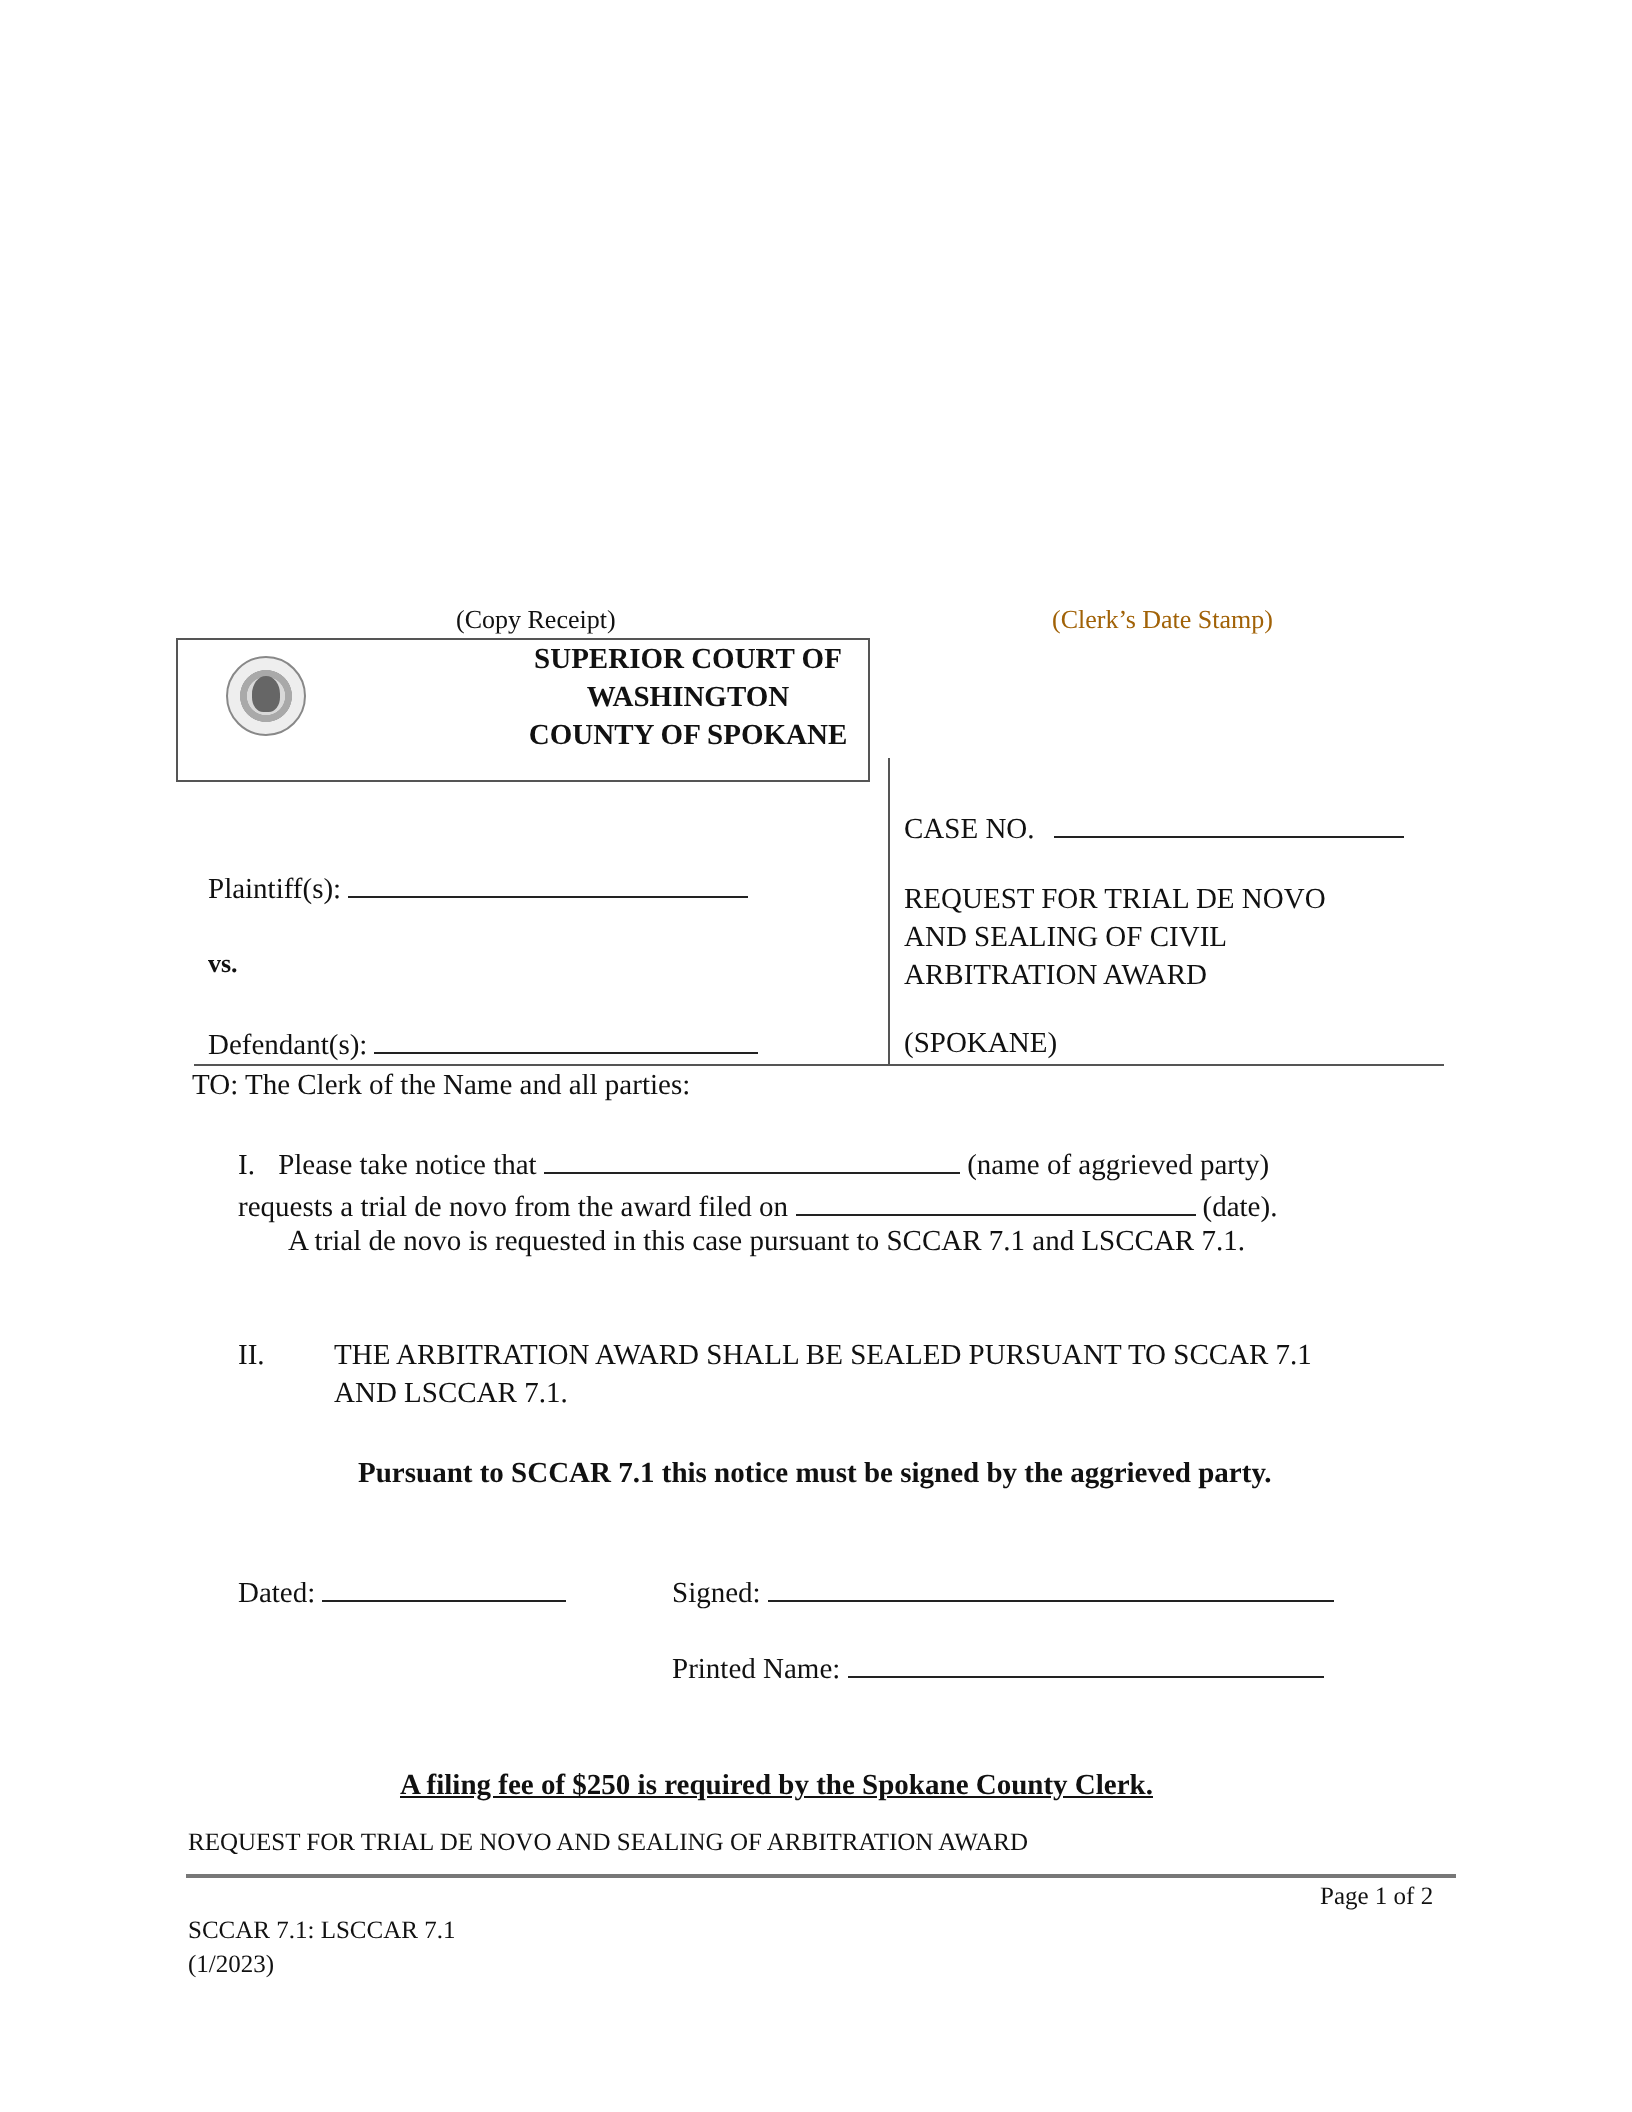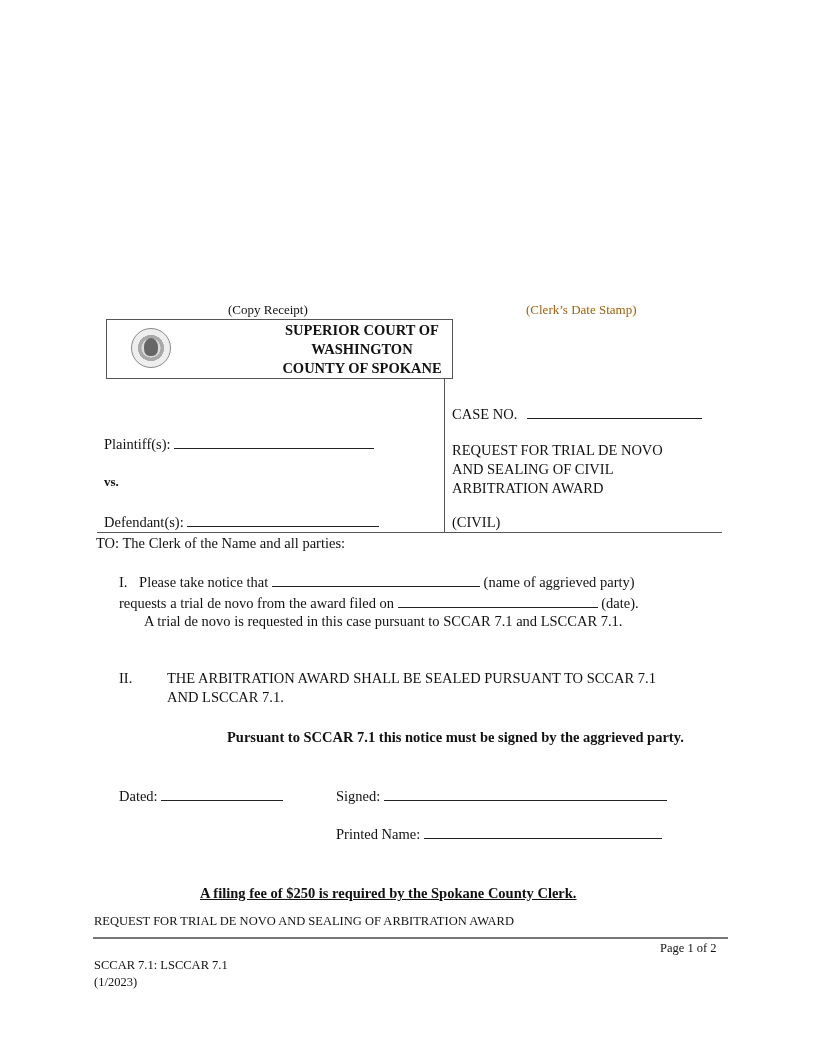--- a/index.html
+++ b/index.html
@@ -6,21 +6,21 @@
   body { width:816px; height:1056px; background:#ffffff; position:relative; overflow:hidden;
          font-family:"Liberation Serif", "DejaVu Serif", serif; color:#111; }
   .abs { position:absolute; white-space:nowrap; }
   .t14 { font-size:14.5px; }
   .t13 { font-size:13px; }
   .t12 { font-size:12.5px; }
   .gray { color:#a16207; }
   .bold { font-weight:bold; }
   .line { position:absolute; background:#555; }
   .blank { display:inline-block; border-bottom:1px solid #222; height:12px; vertical-align:baseline; }
-  .court-box { position:absolute; left:106px; top:319px; width:347px; height:60px; border:1px solid #555; box-sizing:border-box; }
+  .court-box { position:absolute; left:88px; top:319px; width:347px; height:72px; border:1px solid #555; box-sizing:border-box; }
   .court-title { position:absolute; left:165px; top:0; width:180px; text-align:center; font-weight:bold; font-size:14.5px; line-height:19px; padding-top:1px; }
   .seal { position:absolute; left:24px; top:8px; width:40px; height:40px; border-radius:50%; background:radial-gradient(circle, #d9d9d9 0 35%, #a9a9a9 36% 48%, #eee 49% 100%); border:1px solid #888; box-sizing:border-box; }
   .seal::after { content:""; position:absolute; left:12px; top:9px; width:14px; height:18px; border-radius:50% 50% 40% 40%; background:#666; }
   .ul { text-decoration:underline; }
 </style>
 </head>
 <body>
 
 <div class="abs t13" style="left:228px; top:302px;">(Copy Receipt)</div>
 <div class="abs t13 gray" style="left:526px; top:302px;">(Clerk’s Date Stamp)</div>
@@ -49,42 +49,42 @@
 
 <div class="abs t14" style="left:452px; top:406px;">
   <span>CASE NO.</span>
   <span class="blank" style="width:175px; margin-left:6px;"></span>
 </div>
 <div class="abs t14" style="left:452px; top:441px; line-height:19px;">
   <div>REQUEST FOR TRIAL DE NOVO</div>
   <div>AND SEALING OF CIVIL</div>
   <div>ARBITRATION AWARD</div>
 </div>
-<div class="abs t14" style="left:452px; top:514px;">(CIVIL)</div>
+<div class="abs t14" style="left:452px; top:514px;">(SPOKANE)</div>
 
 <div class="abs t14" style="left:96px; top:535px;">TO:  The Clerk of the Name and all parties:</div>
 
 <div class="abs t14" style="left:119px; top:574px;">
   <span>I.</span>
   <span style="margin-left:8px;">Please take notice that</span>
   <span class="blank" style="width:208px;"></span>
   <span>(name of aggrieved party)</span>
 </div>
 <div class="abs t14" style="left:119px; top:595px;">
   <span>requests a trial de novo from the award filed on</span>
   <span class="blank" style="width:200px;"></span>
   <span>(date).</span>
 </div>
 <div class="abs t14" style="left:144px; top:613px;">A trial de novo is requested in this case pursuant to SCCAR 7.1 and LSCCAR 7.1.</div>
 
 <div class="abs t14" style="left:119px; top:670px;">II.</div>
 <div class="abs t14" style="left:167px; top:670px;">THE ARBITRATION AWARD SHALL BE SEALED PURSUANT TO SCCAR 7.1</div>
 <div class="abs t14" style="left:167px; top:689px;">AND LSCCAR 7.1.</div>
 
-<div class="abs t14 bold" style="left:179px; top:729px;margin-left:48px;">Pursuant to SCCAR 7.1 this notice must be signed by the aggrieved party.</div>
+<div class="abs t14 bold" style="left:179px; top:729px;">Pursuant to SCCAR 7.1 this notice must be signed by the aggrieved party.</div>
 
 <div class="abs t14" style="left:119px; top:788px;">
   <span>Dated:</span>
   <span class="blank" style="width:122px;"></span>
 </div>
 <div class="abs t14" style="left:336px; top:788px;">
   <span>Signed:</span>
   <span class="blank" style="width:283px;"></span>
 </div>
 <div class="abs t14" style="left:336px; top:826px;">

